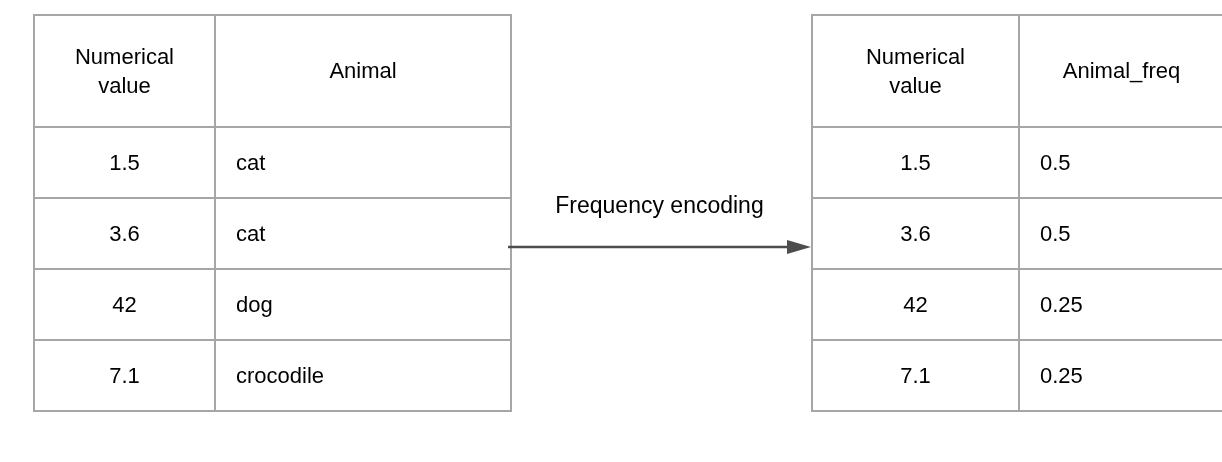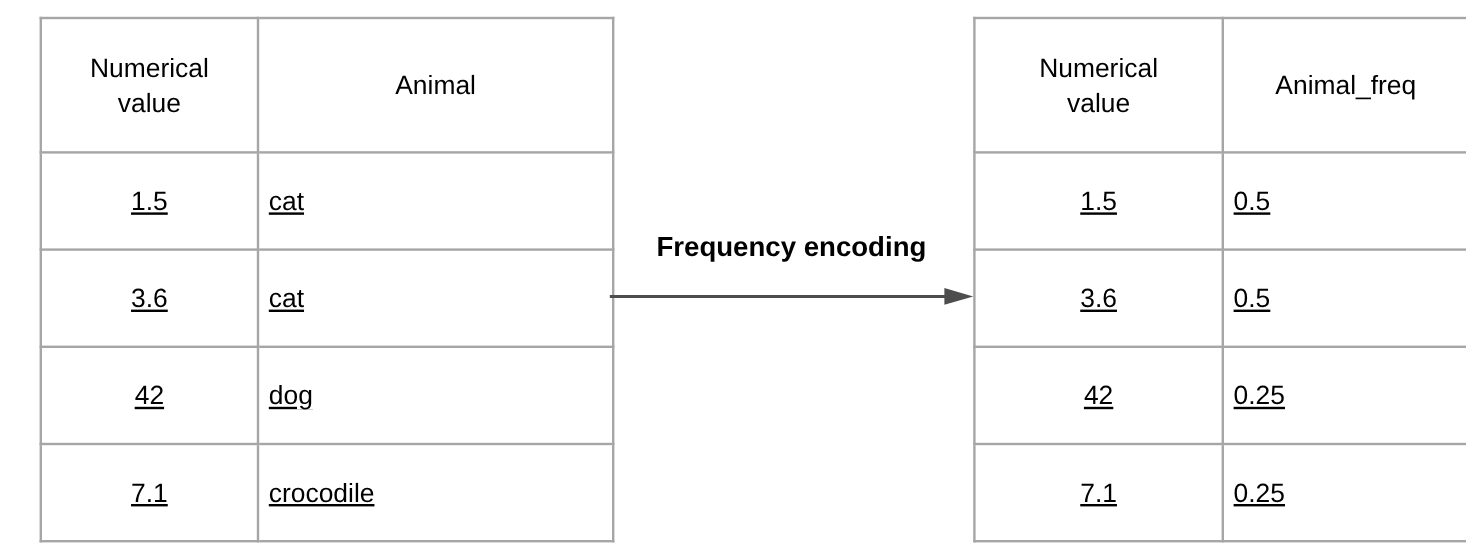--- a/index.html
+++ b/index.html
@@ -20,41 +20,41 @@
     background: var(--background, #fff);
   }
   .tbl th, .tbl td {
     border: 2px solid var(--border, #a6a6a6);
     font-size: 22px;
     font-weight: 400;
     vertical-align: middle;
     overflow: hidden;
   }
   .tbl th { height: 112px; text-align: center; }
-  .tbl td { height: 81px; text-decoration: underline; }
+  .tbl td { height: 71px; }
   td.num { text-align: center; }
-  td.txt { text-align: left; padding-left: 8px; }
+  td.txt { text-align: left; padding-left: 20px; }
   .hdr-wrap { display: inline-block; max-width: 124px; line-height: 1.32; }
 
   #left-table  { left: 17px;  top: 14px; width: 477px; }
   #left-table  col.c1 { width: 181px; }
   #left-table  col.c2 { width: 296px; }
 
   #right-table { left: 795px; top: 14px; width: 412px; }
   #right-table col.c1 { width: 207px; }
   #right-table col.c2 { width: 205px; }
 
   .arrow-group {
     position: absolute;
     left: 492px; top: 191px; width: 303px;
     text-align: center;
   }
   .arrow-label {
     font-size: 23px;
-    font-weight: 700;
+    font-weight: 400;
     line-height: 1.3;
     margin-bottom: 16px;
     white-space: nowrap;
   }
   .arrow-svg { display: block; }
   .arrow-svg line { stroke: var(--arrow, #4d4d4d); stroke-width: 2.5; }
   .arrow-svg polygon { fill: var(--arrow, #4d4d4d); }
 </style>
 </head>
 <body>

